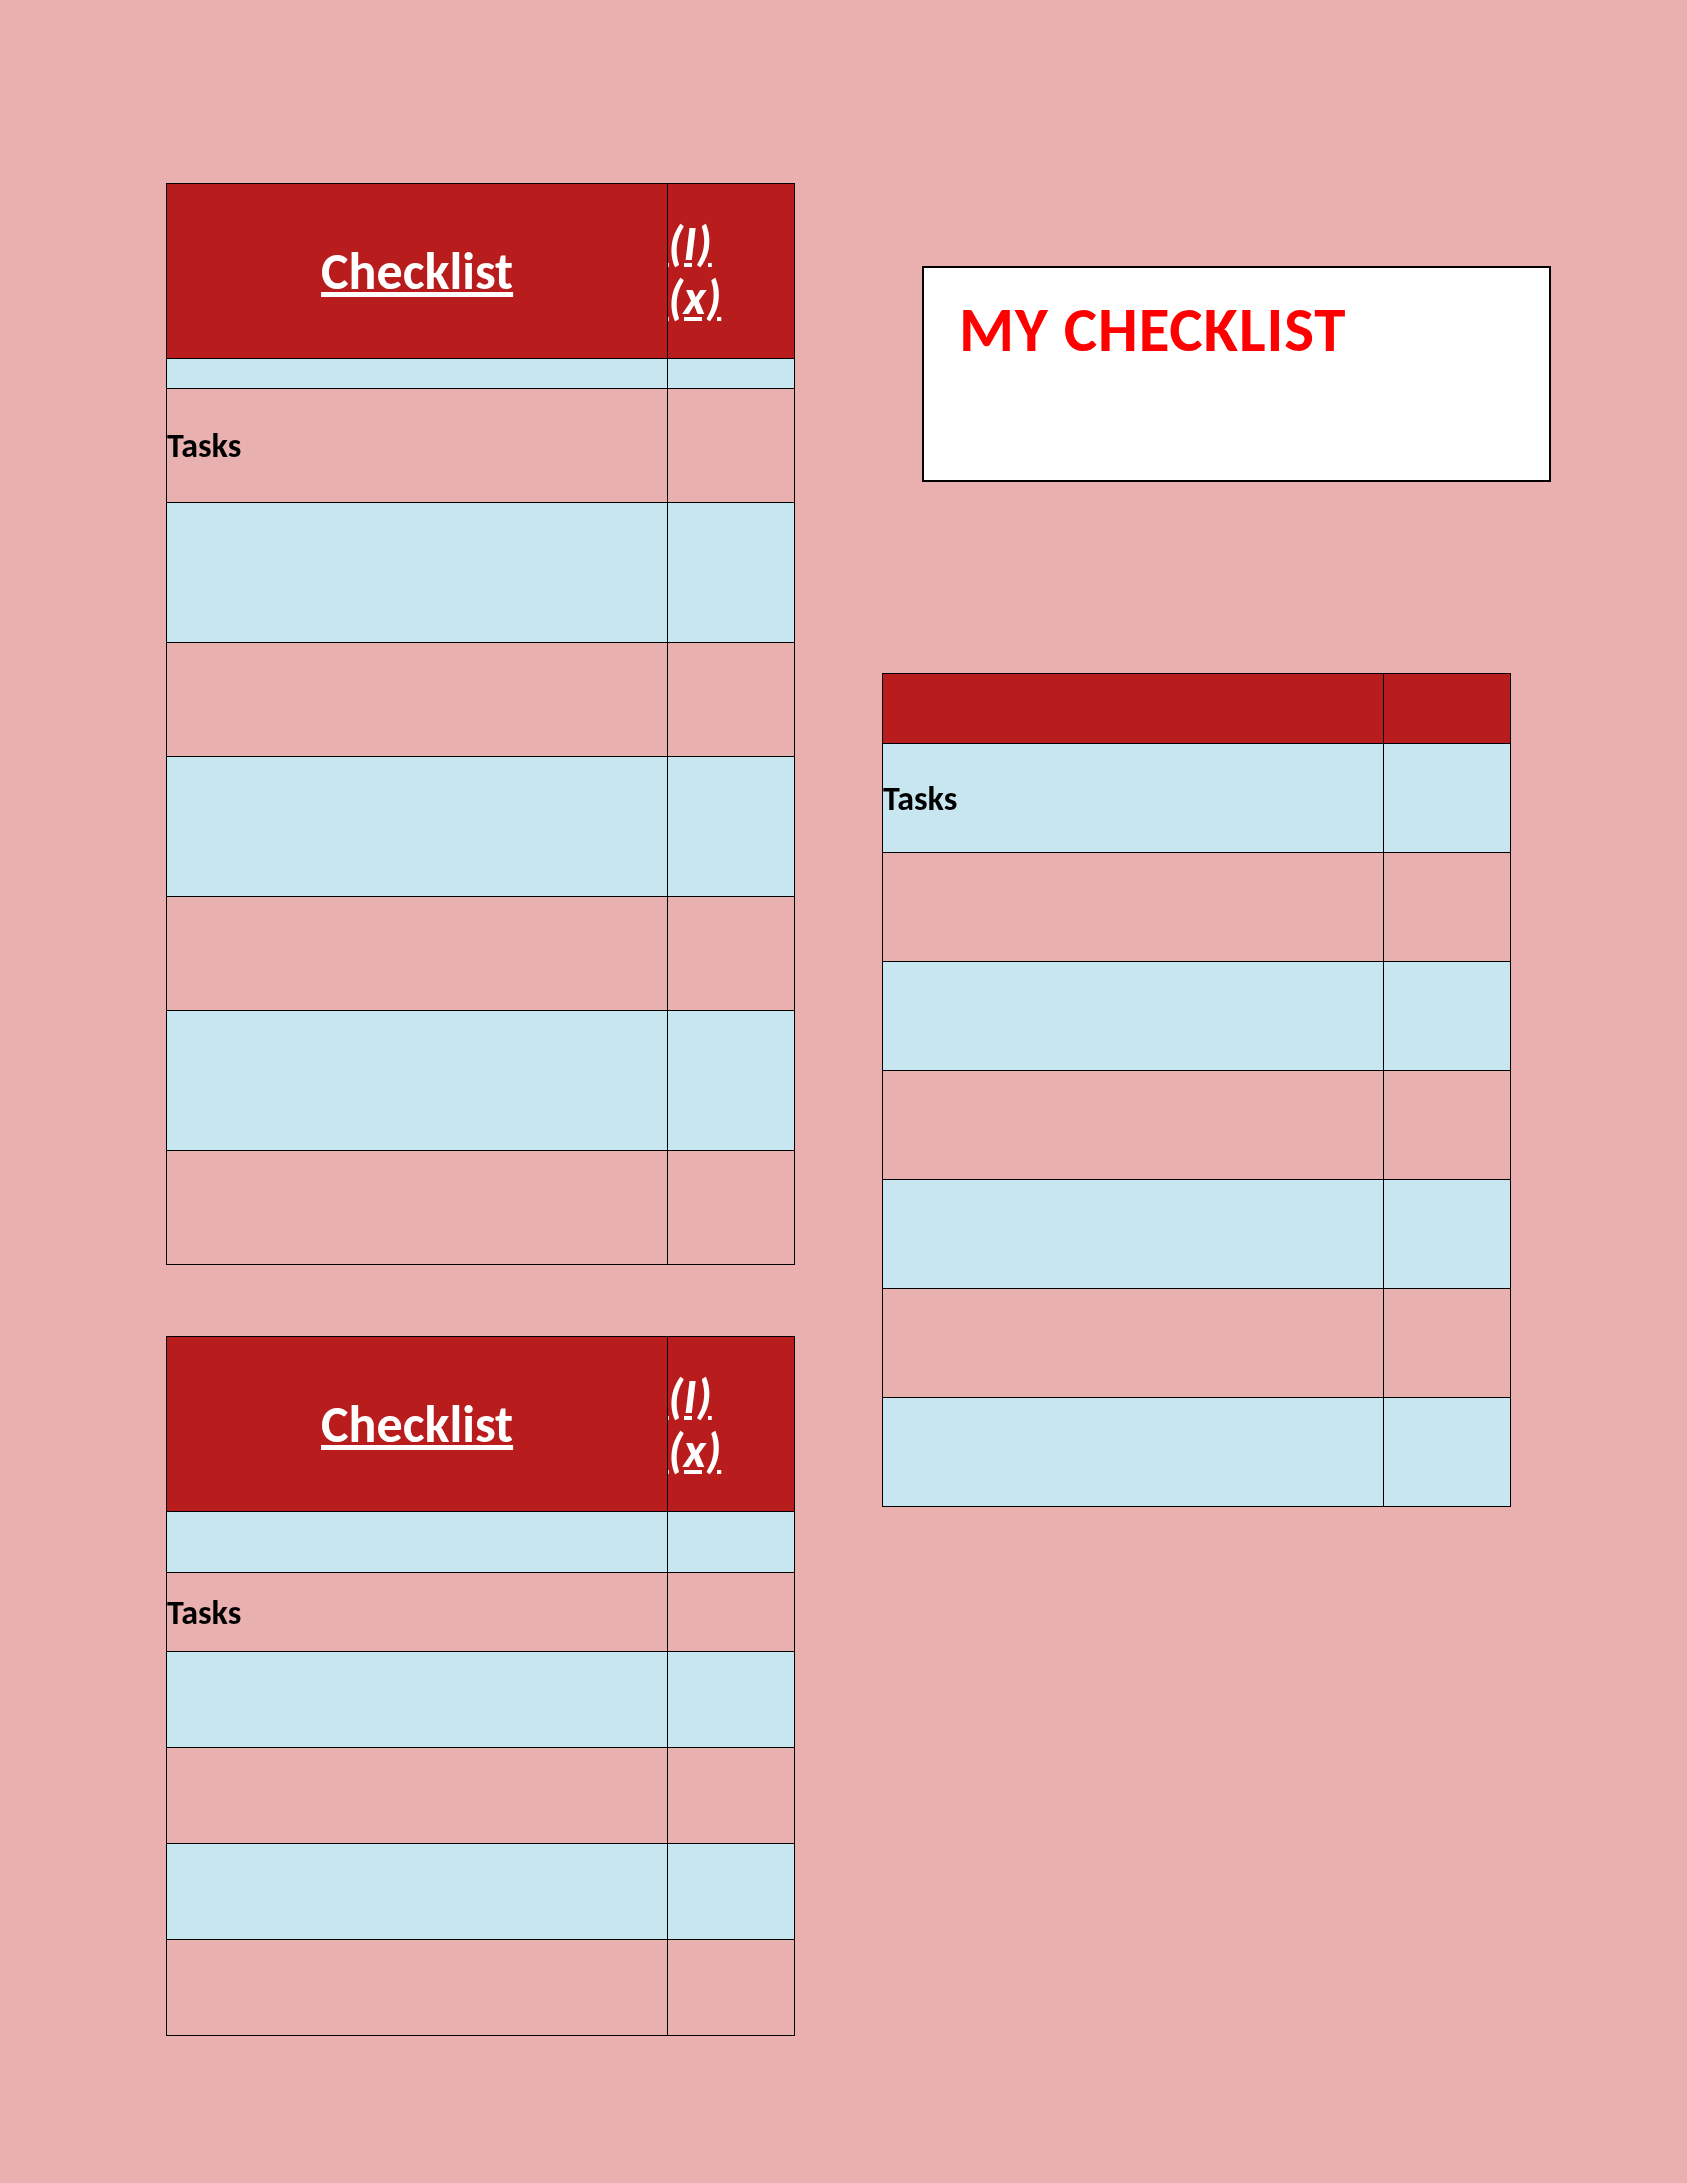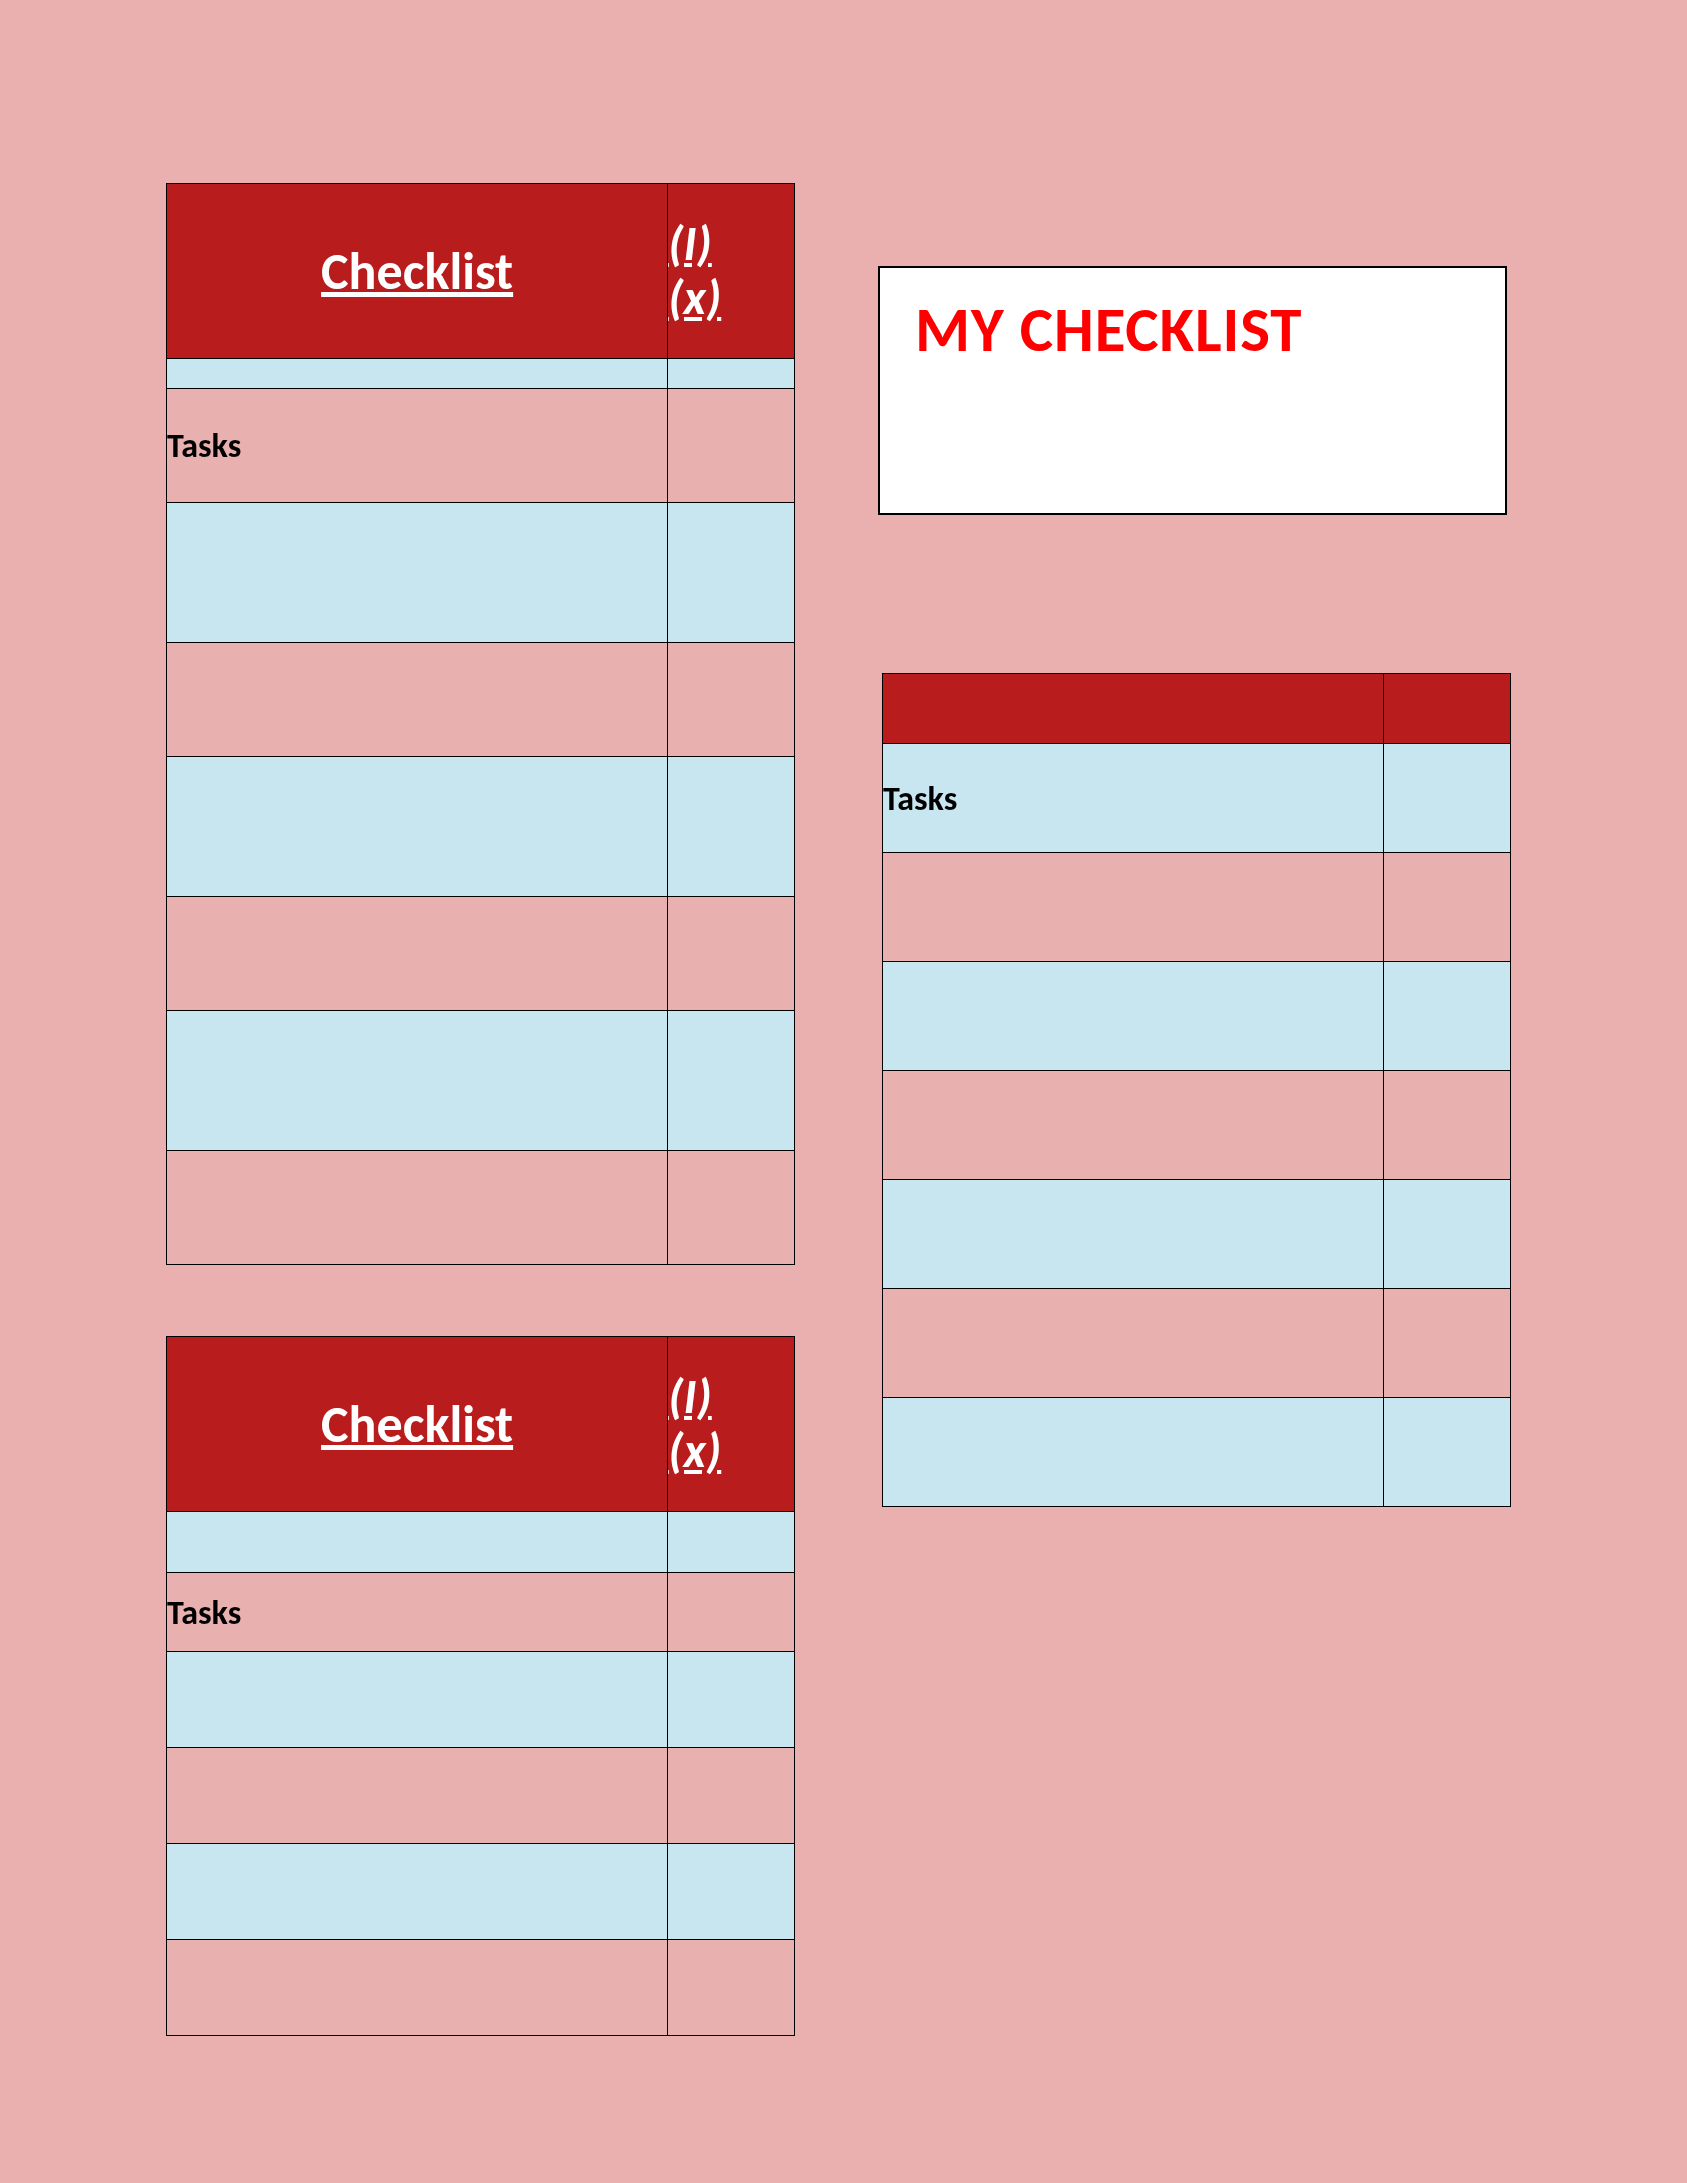--- a/index.html
+++ b/index.html
@@ -59,21 +59,21 @@
     color:#ff0000;
     font-weight:bold;
     font-size:63px;
     padding:23px 0 0 35px;
     letter-spacing:0.9px;
   }
 </style>
 </head>
 <body>
 
-<div class="title-box" style="left:878px; top:266px; width:629px; height:249px;">
+<div class="title-box" style="left:922px; top:266px; width:629px; height:216px;">
   <div class="title-text">MY CHECKLIST</div>
 </div>
 
 <table class="tbl" style="left:166px; top:183px; width:629px;">
   <tbody>
       <tr style="height:175px;">
     <th class="hdr-cell hdr-title" style="width:502px;">Checklist</th>
     <th class="hdr-cell hdr-mark" style="width:127px;"><span>(I)</span><br><span>(x)</span></th>
   </tr>
   <tr class="spacer-row">

